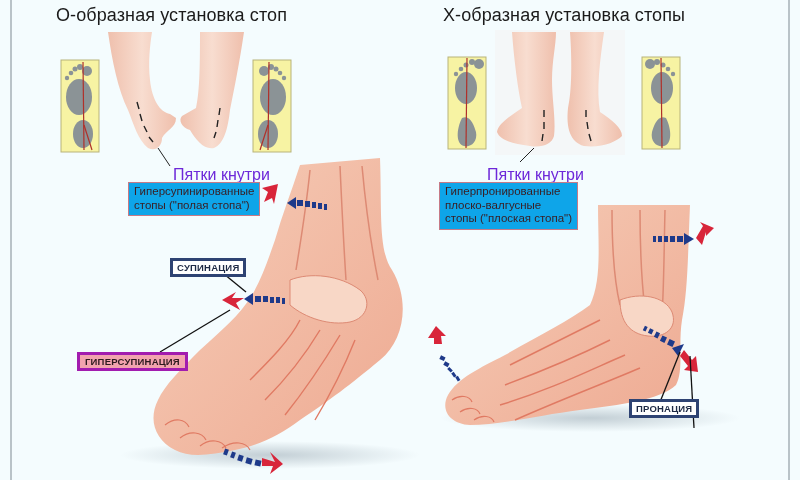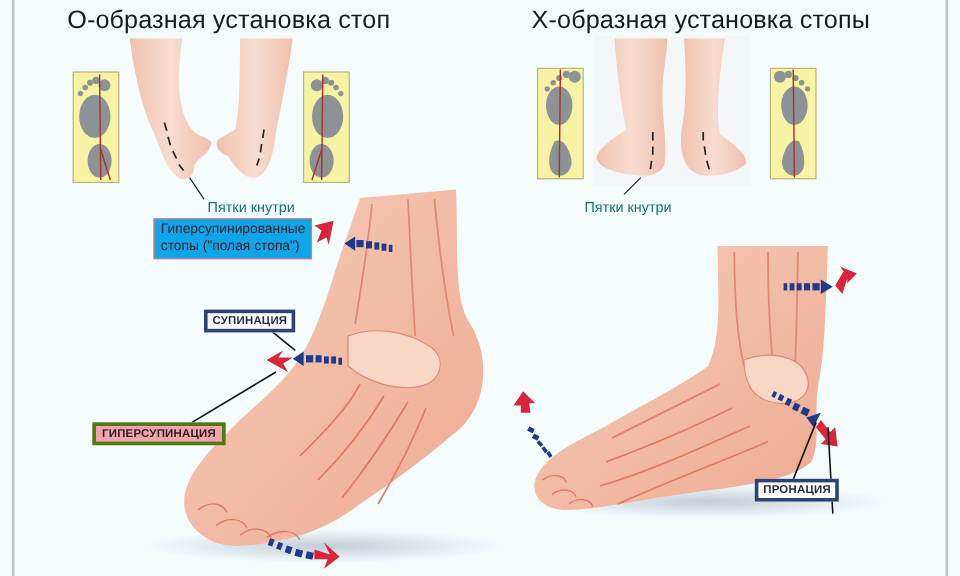--- a/index.html
+++ b/index.html
@@ -1,25 +1,25 @@
 <!DOCTYPE html>
 <html><head>
 <meta charset="utf-8">
 <style>
   html,body{margin:0;padding:0;}
   body{width:800px;height:480px;overflow:hidden;background:#ffffff;font-family:"Liberation Sans",sans-serif;}
   #canvas{position:relative;width:800px;height:480px;background:#f4fcfe;}
   .frame-line{position:absolute;top:0;width:2px;height:480px;background:#b9c3c8;}
-  .title{position:absolute;top:5px;font-size:21px;color:#1a1a1a;white-space:nowrap;letter-spacing:0.1px;}
-  .caption{position:absolute;font-size:12px;color:#0f766e;white-space:nowrap;}
+  .title{position:absolute;top:5px;font-size:18px;color:#1a1a1a;white-space:nowrap;letter-spacing:0.1px;}
+  .caption{position:absolute;font-size:16px;color:#6d28d9;white-space:nowrap;}
   .desc-box{position:absolute;background:#0ea5e9;border:1px solid #c67a86;font-size:11.5px;line-height:13.5px;color:#3a1d22;padding:2px 5px 3px 5px;white-space:nowrap;}
   .desc-box div{white-space:nowrap;}
   .tag{position:absolute;font-size:9.5px;font-weight:bold;color:#1e2a45;letter-spacing:0.2px;white-space:nowrap;text-align:right;}
   .tag.blue{background:#ffffff;border:3px solid #2e4373;padding:1px 4px;}
-  .tag.red{background:#f2a4ae;border:3px solid #4d7c0f;padding:1px 5px;color:#2b1a1e;}
+  .tag.red{background:#f2a4ae;border:3px solid #a21caf;padding:1px 5px;color:#2b1a1e;}
   svg{position:absolute;left:0;top:0;}
 </style>
 </head>
 <body>
 
 <div id="canvas">
 
   <div class="frame-line" style="left:10px"></div>
   <div class="frame-line" style="left:788px"></div>
 
@@ -200,15 +200,20 @@
   <div class="caption" style="left:173px;top:166px">Пятки кнутри</div>
   <div class="desc-box" style="left:128px;top:182px">
     <div>Гиперсупинированные</div>
     <div>стопы ("полая стопа")</div>
   </div>
   <div class="tag blue" style="left:170px;top:258px">СУПИНАЦИЯ</div>
   <div class="tag red" style="left:77px;top:352px">ГИПЕРСУПИНАЦИЯ</div>
 
   <div class="title" style="left:443px">Х-образная установка стопы</div>
   <div class="caption" style="left:487px;top:166px">Пятки кнутри</div>
+  <div class="desc-box" style="left:439px;top:182px">
+    <div>Гиперпронированные</div>
+    <div>плоско-валгусные</div>
+    <div>стопы ("плоская стопа")</div>
+  </div>
   <div class="tag blue" style="left:629px;top:399px">ПРОНАЦИЯ</div>
 
 </div>
 
 </body></html>

